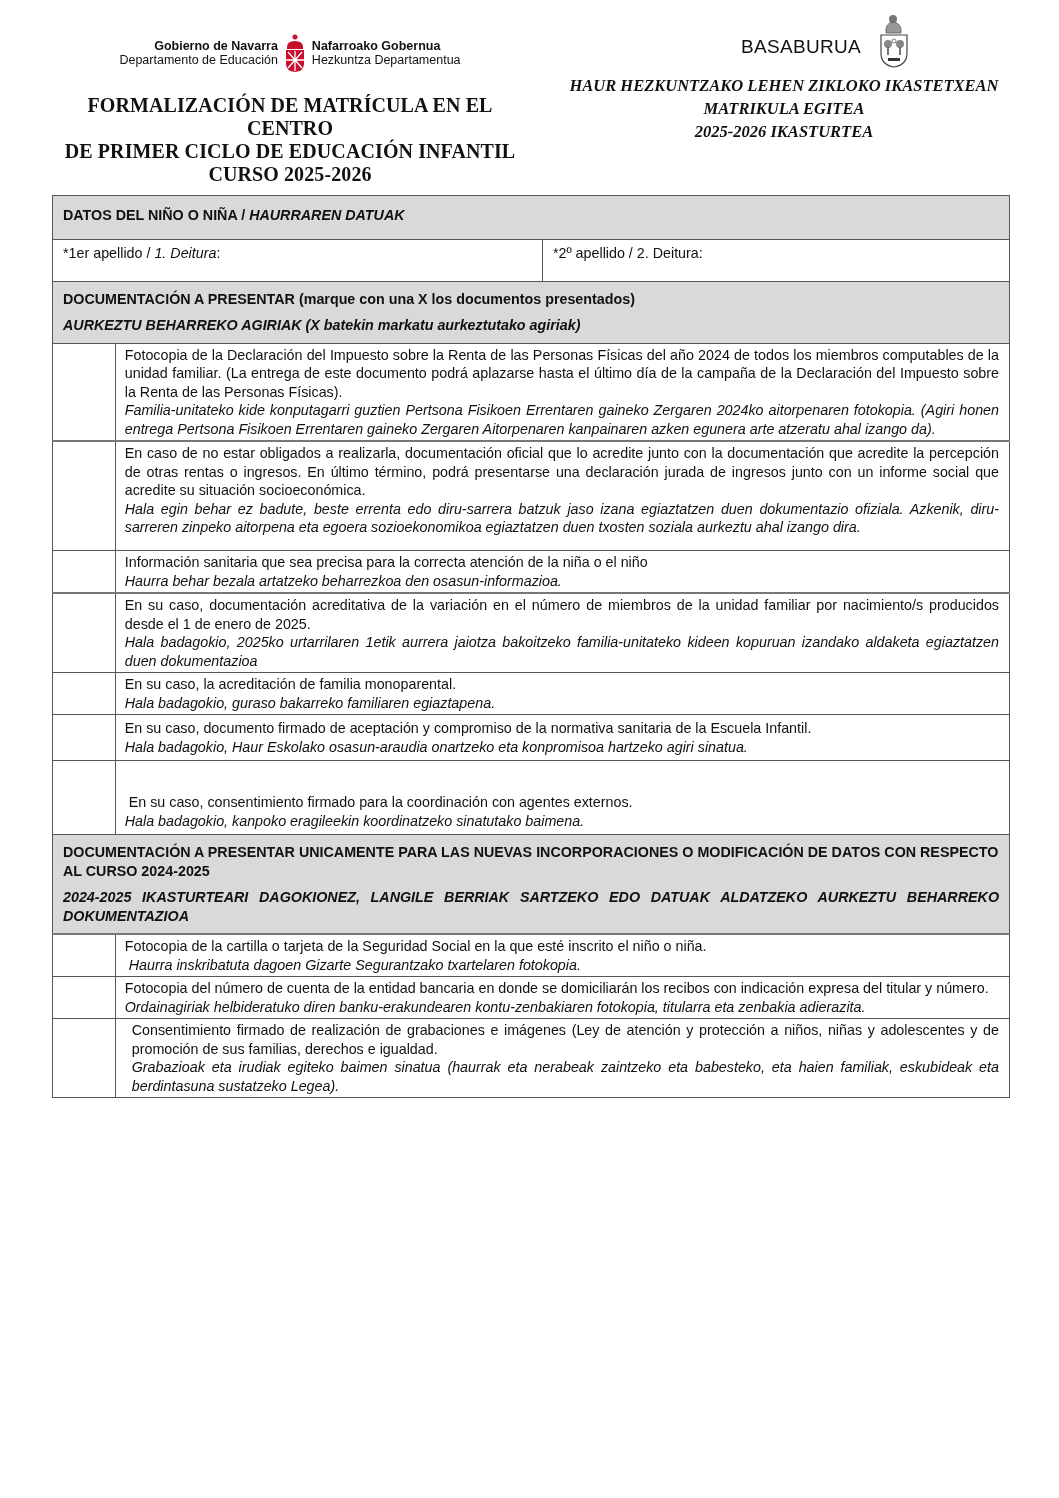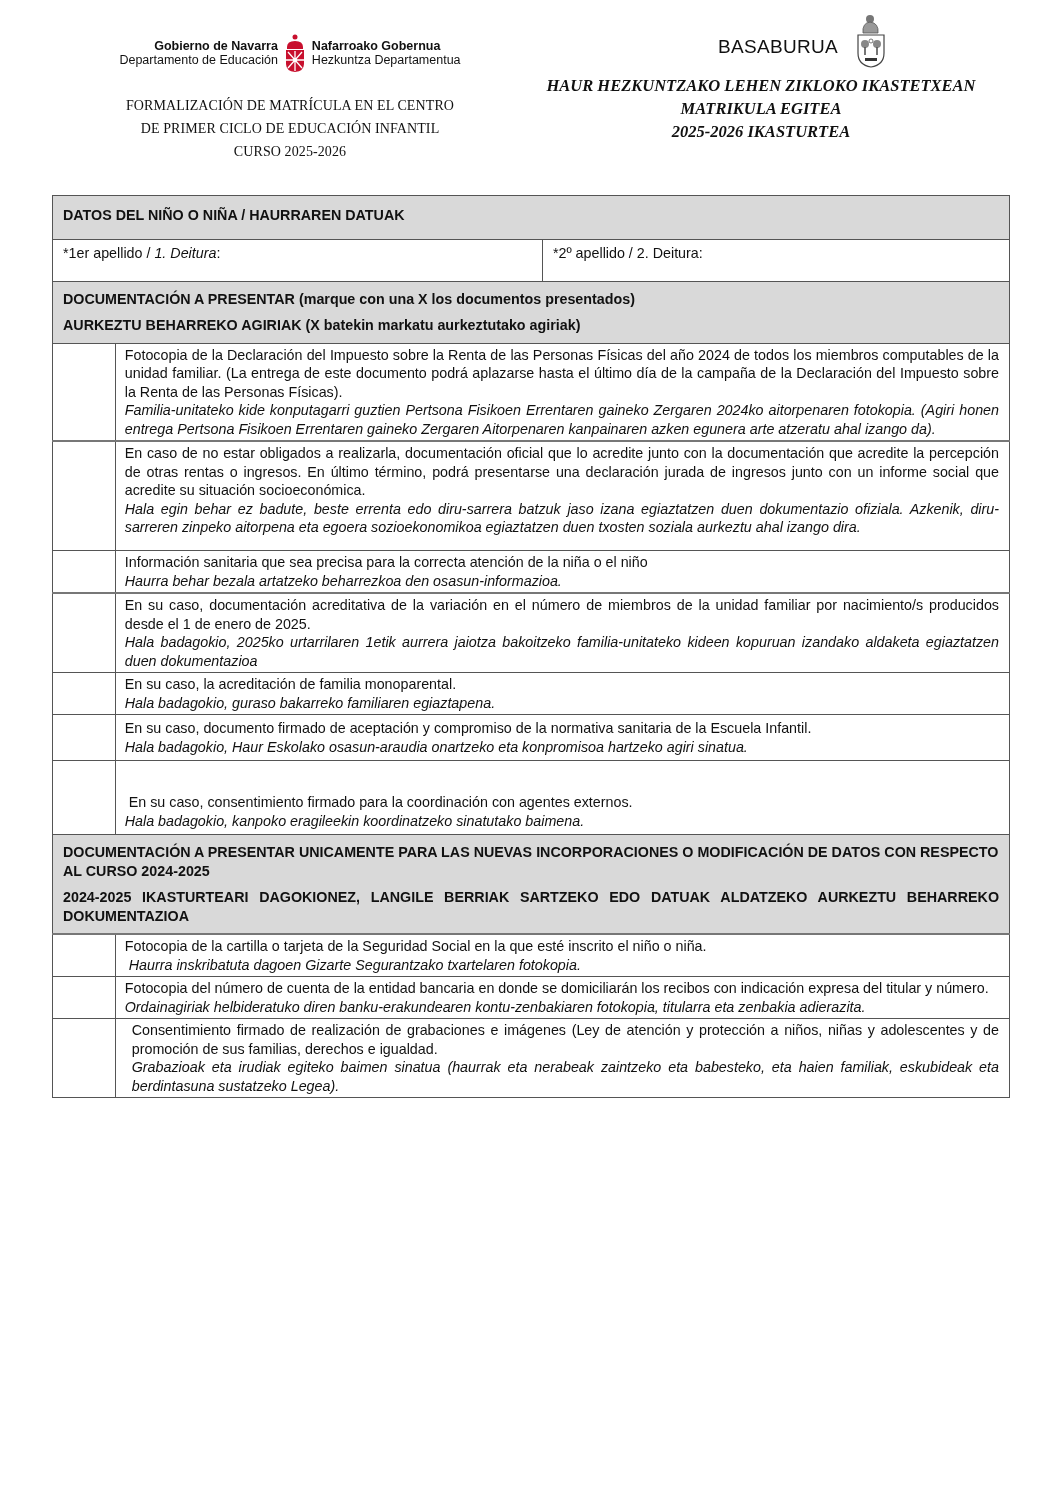--- a/index.html
+++ b/index.html
@@ -13,44 +13,44 @@
   .gov-logo {
     display: flex; align-items: center; justify-content: center; gap: 6px;
     margin-top: 10px; height: 46px;
   }
   .gov-text { font-size: 12.5px; line-height: 14px; }
   .gov-text.left { text-align: right; }
   .gov-text.right { text-align: left; }
   .gov-text b { font-weight: bold; }
   .crest { width: 22px; height: 40px; }
   .title-es {
-    font-family: "Liberation Serif", serif; font-weight: normal; font-size: 14px;
+    font-family: "Liberation Serif", serif; font-weight: bold; font-size: 20px;
     line-height: 23px; margin-top: 18px; letter-spacing: 0.1px;
   }
   .header-right {
-    position: absolute; left: 516px; top: 10px; width: 490px; text-align: center;
+    position: absolute; left: 539px; top: 10px; width: 490px; text-align: center;
   }
   .basaburua-logo {
     display: flex; align-items: center; justify-content: flex-end; gap: 16px;
     padding-right: 118px; height: 62px;
   }
   .basaburua-name { font-size: 19px; letter-spacing: 0.3px; margin-top: 12px; }
   .shield { width: 34px; height: 56px; }
   .title-eu {
     font-family: "Liberation Serif", serif; font-weight: bold; font-style: italic;
     font-size: 16.5px; line-height: 23px; margin-top: 2px;
   }
   table.form {
     position: absolute; left: 52px; top: 195px; width: 958px;
     border-collapse: collapse; font-size: 14.3px; line-height: 18.5px;
   }
   table.form td { border: 1px solid #555; vertical-align: top; }
   .sect { background: #d9d9d9; padding: 8px 10px 8px 10px; }
   .sect .b { font-weight: bold; }
-  .sect .bi { font-weight: bold; }
+  .sect .bi { font-weight: bold; font-style: italic; }
   .sect p { margin: 0; }
   .sect p + p { margin-top: 8px; }
   .field { padding: 4px 10px 16px 10px; height: 21px; }
   .thick-top td { border-top: 2.5px solid #111; }
   .chk { width: 62px; padding: 0; }
   .doc { padding: 2px 10px 2px 9px; text-align: justify; }
   .doc .es { display: block; }
   .doc .eu { display: block; font-style: italic; }
   .tall { height: 108px; }
   .thick-bottom td { border-bottom: 2px solid #555; }

